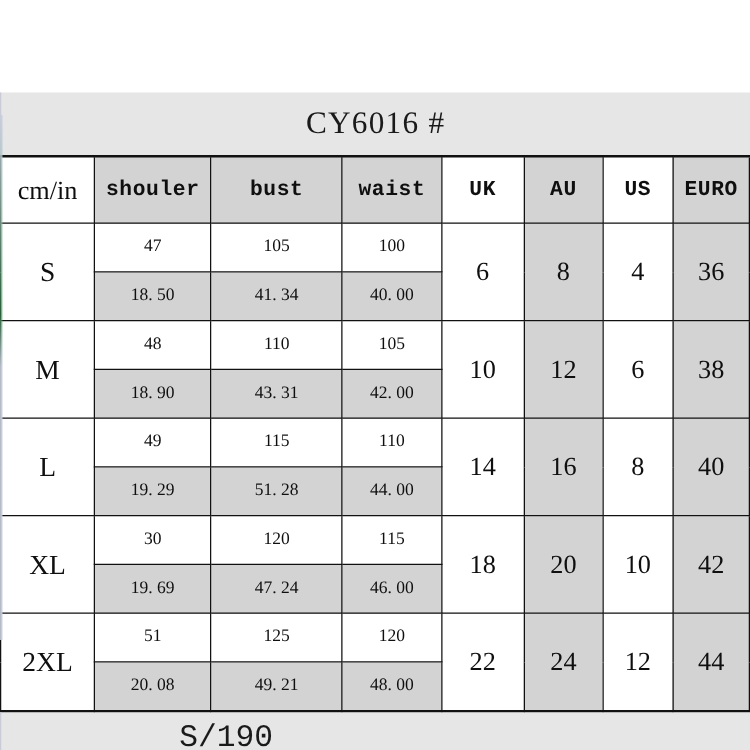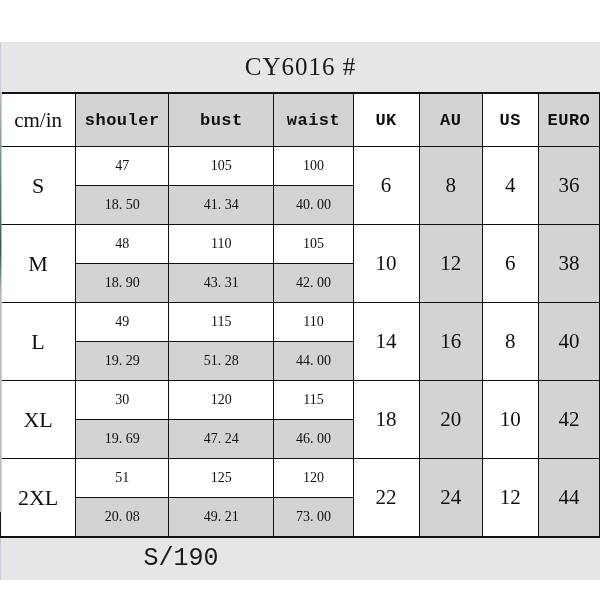--- a/index.html
+++ b/index.html
@@ -25,20 +25,21 @@
   .title-band {
     background: #e6e6e6;
     height: 50px;
     line-height: 50px;
     text-align: center;
     font-size: 25px;
     color: #1a1a1a;
     letter-spacing: 1px;
     border-left: 1px solid #c9cbd6;
     box-sizing: border-box;
+    margin-top: 32px;
   }
 
   
   table.size-table {
     border-collapse: collapse;
     width: 600px;
     table-layout: fixed;
     border-top: 2px solid #111;
     border-bottom: 2px solid #111;
   }
@@ -238,21 +239,21 @@
         <td class="metric cm">125</td>
         <td class="metric cm">120</td>
         <td class="intl" rowspan="2">22</td>
         <td class="intl shaded" rowspan="2">24</td>
         <td class="intl" rowspan="2">12</td>
         <td class="intl shaded" rowspan="2">44</td>
       </tr>
       <tr>
         <td class="metric inch">20. 08</td>
         <td class="metric inch">49. 21</td>
-        <td class="metric inch">73. 00</td>
+        <td class="metric inch">48. 00</td>
       </tr>
     </tbody>
   </table>
 
   <div class="footer-band">
     <span class="footer-left">S/190</span>
   </div>
 
   <div class="edge-artifact"></div>
 </div>

